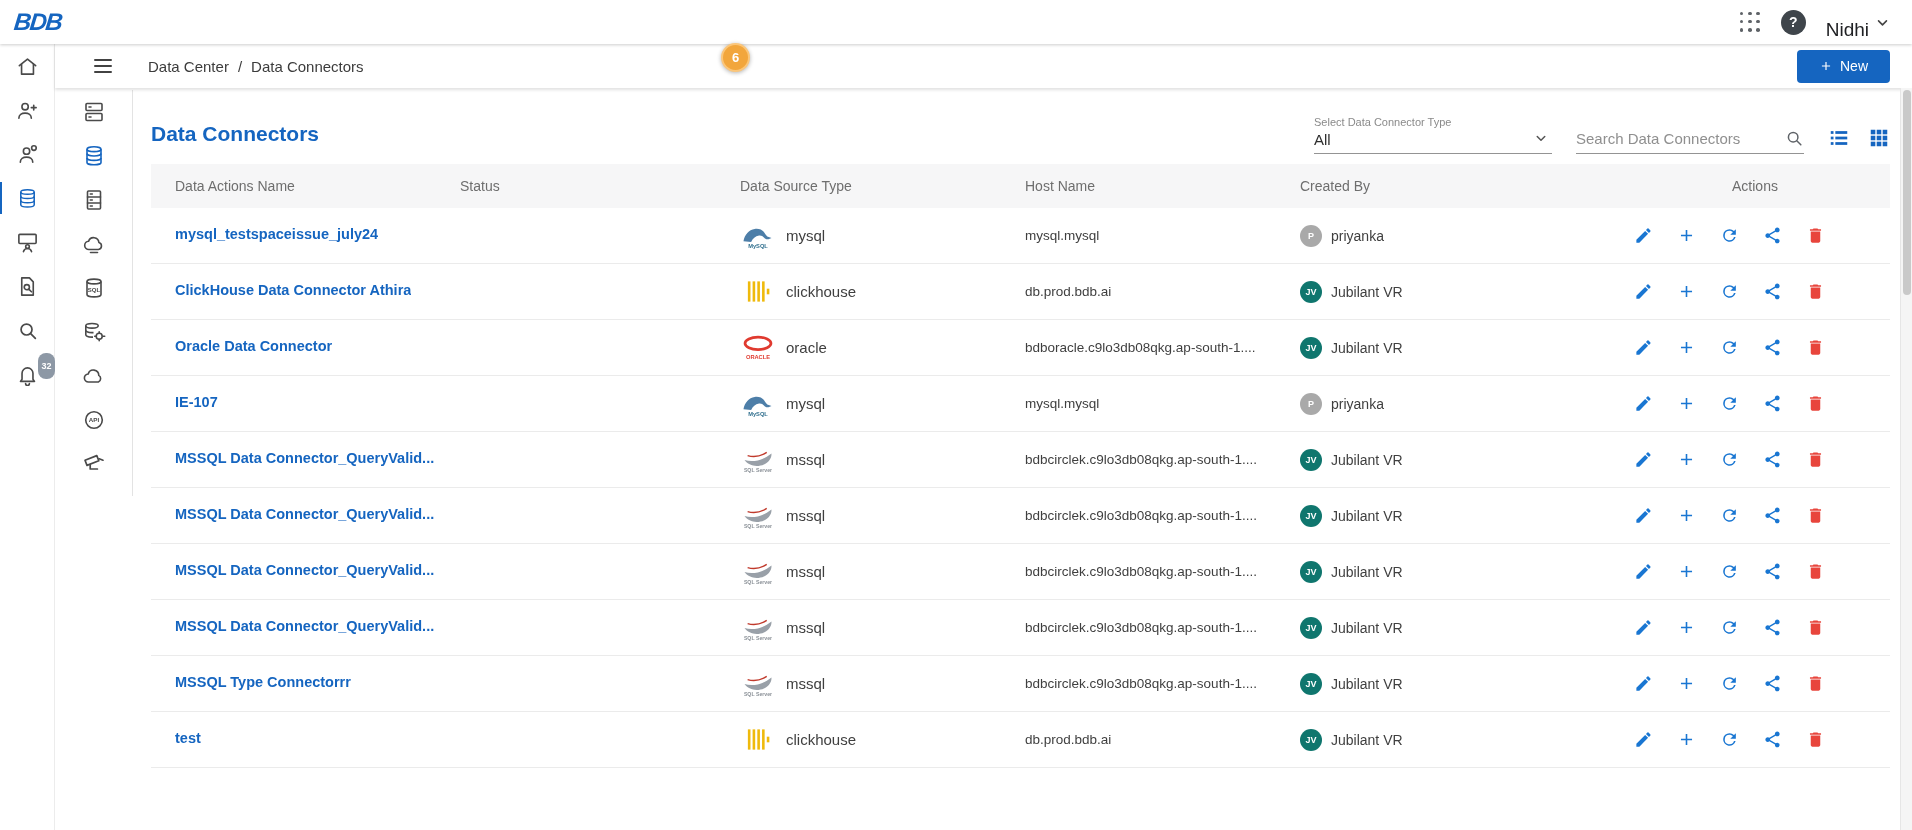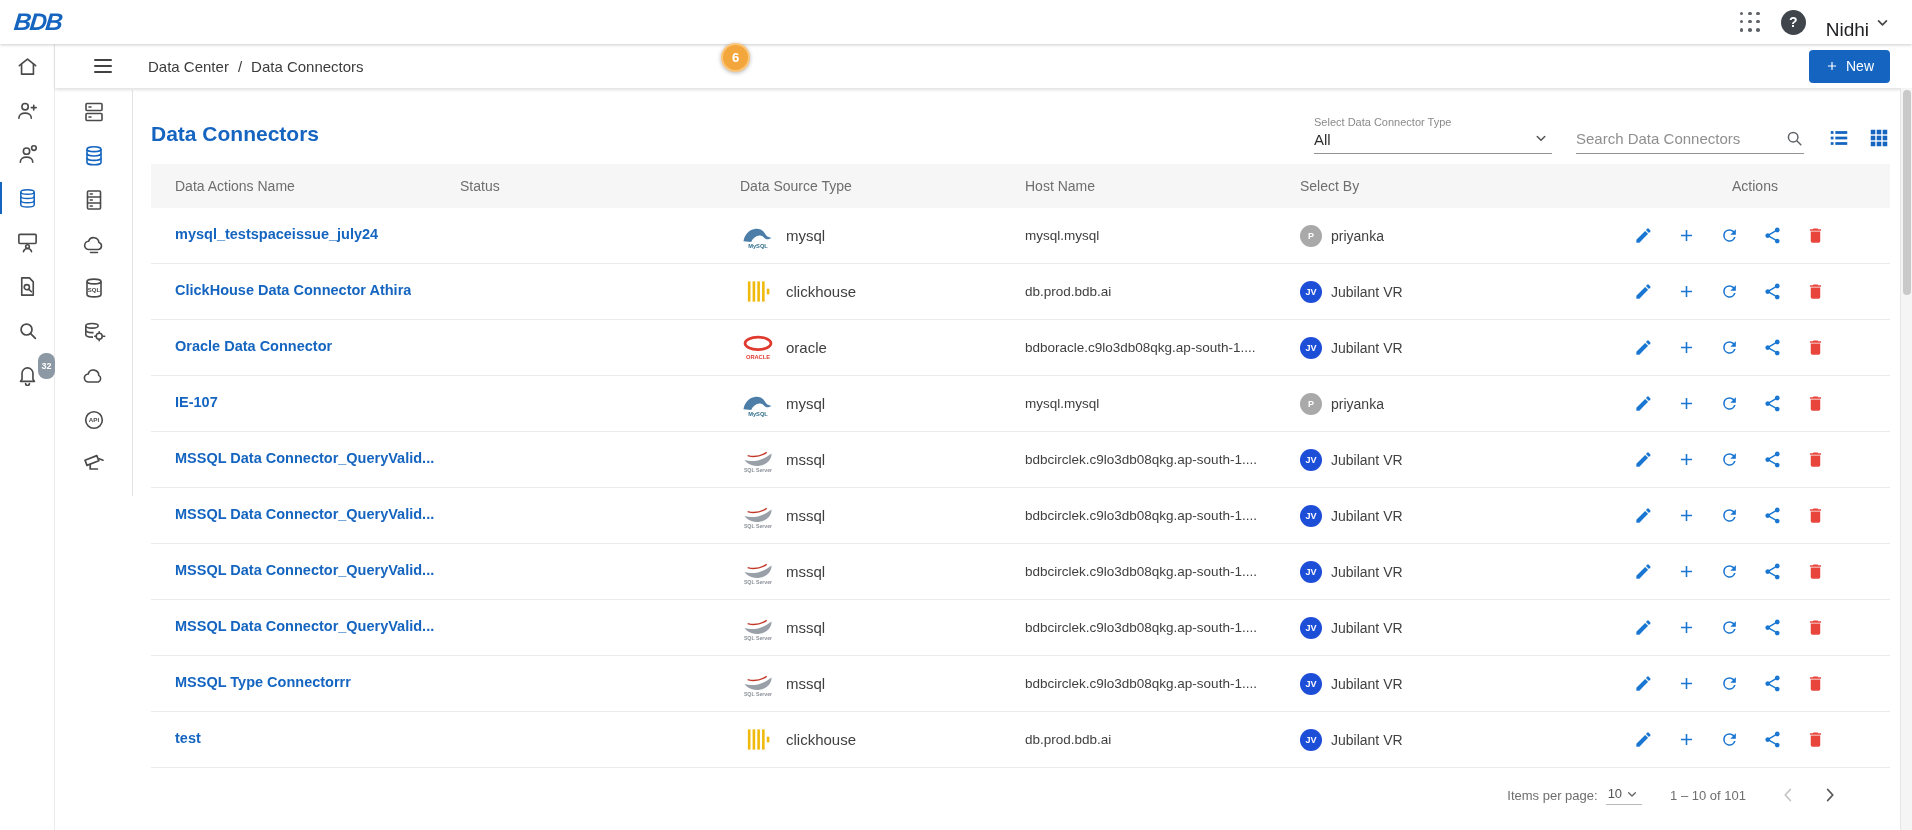--- a/index.html
+++ b/index.html
@@ -31,21 +31,21 @@
   .rail-a .rail-item.active::before { content:""; position:absolute; left:-8px; top:4px; width:3px; height:32px; background:#1565c0; }
   .badge { position:absolute; top:-1px; right:-8px; background:#8d98a5; color:#fff; font-size:9px; font-weight:bold; min-width:17px; height:26px; border-radius:8px; display:flex; align-items:center; justify-content:center; padding:0 3px; }
 
   .shell-right { flex:1; display:flex; flex-direction:column; min-width:0; }
   .subheader { height:44px; display:flex; align-items:center; padding:0 22px 0 36px; background:#fff; box-shadow:0 2px 3px rgba(0,0,0,.12); position:relative; z-index:20; }
   .hamburger { width:24px; height:24px; color:#424242; cursor:pointer; }
   .hamburger svg { width:24px; height:24px; }
   .breadcrumb { margin-left:33px; display:flex; align-items:center; gap:9px; font-size:15px; color:#3c3c3c; }
   .crumb { cursor:pointer; }
   .crumb.current { cursor:default; }
-  .new-btn { margin-left:auto; background:#1565c0; color:#fff; border:none; border-radius:4px; height:33px; padding:0 16px; font-size:14px; font-family:inherit; display:flex; align-items:center; gap:7px; cursor:pointer; }
+  .new-btn { margin-left:auto; background:#1565c0; color:#fff; border:none; border-radius:4px; height:33px; padding:0 22px; font-size:14px; font-family:inherit; display:flex; align-items:center; gap:7px; cursor:pointer; }
   .new-btn svg { width:14px; height:14px; fill:#fff; }
 
   .content-row { flex:1; display:flex; min-height:0; }
   .rail-b { width:78px; flex:none; display:flex; flex-direction:column; align-items:center; padding-top:2px; }
   .rail-b-inner { width:78px; display:flex; flex-direction:column; align-items:center; gap:8px; border-right:1px solid #e3e3e3; padding:4px 0 14px; }
   .rail-b .rail-item { height:36px; }
   .rail-b .rail-item svg { width:24px; height:24px; }
 
   
   .main { flex:1; padding:0 22px 0 18px; min-width:0; position:relative; }
@@ -70,21 +70,21 @@
   .thead { background:#f6f6f7; height:44px; color:#6e6e6e; font-size:14px; }
   .th-actions { text-align:center; }
   .trow { height:56px; border-bottom:1px solid #ebebeb; background:#fff; }
   .name-link { color:#1565c0; font-size:14.5px; font-weight:bold; text-decoration:none; cursor:pointer; display:inline-block; max-width:270px; white-space:nowrap; overflow:hidden; text-overflow:ellipsis; }
   .type-cell { display:flex; align-items:center; gap:10px; font-size:15px; color:#3f3f3f; }
   .tico { width:36px; height:27px; display:flex; align-items:center; justify-content:center; flex:none; }
   .tico svg { width:100%; height:100%; }
   .host-cell { font-size:13.5px; color:#3f3f3f; white-space:nowrap; overflow:hidden; text-overflow:ellipsis; padding-right:14px; }
   .creator-cell { display:flex; align-items:center; gap:9px; font-size:14px; color:#3f3f3f; }
   .avatar { width:22px; height:22px; border-radius:50%; color:#fff; font-size:9px; font-weight:bold; display:flex; align-items:center; justify-content:center; flex:none; }
-  .avatar.blue { background:#1d4ed8; }
+  .avatar.blue { background:#0f766e; }
   .avatar.gray { background:#a9a9a9; }
   .actions-cell { display:flex; align-items:center; gap:13px; padding-left:8px; }
   .act { width:30px; height:30px; border:none; background:transparent; color:#1976d2; cursor:pointer; display:flex; align-items:center; justify-content:center; padding:0; }
   .act svg { width:19px; height:19px; fill:currentColor; }
   .act.danger { color:#e8453c; }
 
   
   .pagination { display:flex; align-items:center; justify-content:flex-end; gap:28px; height:54px; color:#6e6e6e; font-size:13px; padding-right:46px; }
   .ipp { display:flex; align-items:center; gap:8px; }
   .ipp-select { display:flex; align-items:center; gap:2px; border-bottom:1px solid #b9b9b9; padding:0 2px 2px; cursor:pointer; color:#555; }
@@ -453,21 +453,21 @@
               </div>
             </div>
           </div>
 
           <div class="table">
             <div class="thead">
               <div>Data Actions Name</div>
               <div>Status</div>
               <div>Data Source Type</div>
               <div>Host Name</div>
-              <div>Select By</div>
+              <div>Created By</div>
               <div class="th-actions">Actions</div>
             </div>
 
             <div class="trow">
               <div><a class="name-link">mysql_testspaceissue_july24</a></div>
               <div></div>
               <div class="type-cell">
                 <span class="tico">
                     <svg>
                       <use href="#i-mysql"></use>
@@ -908,44 +908,20 @@
                   </button>
                 <button class="act danger">
                     <svg>
                       <use href="#i-trash"></use>
                     </svg>
                   </button>
               </div>
             </div>
           </div>
 
-          <div class="pagination">
-            <div class="ipp">
-              <span>Items per page:</span>
-              <span class="ipp-select">
-                <span>10</span>
-                <svg>
-                    <use href="#i-chev-down"></use>
-                  </svg>
-              </span>
-            </div>
-            <span>1 – 10 of 101</span>
-            <div class="pg-chevrons">
-              <button class="pg-btn disabled">
-                  <svg>
-                    <use href="#i-chev-left"></use>
-                  </svg>
-                </button>
-              <button class="pg-btn enabled">
-                  <svg>
-                    <use href="#i-chev-right"></use>
-                  </svg>
-                </button>
-            </div>
-          </div>
         </main>
       </div>
     </div>
   </div>
 
   <div class="scrollbar">
     <div class="scroll-thumb"></div>
   </div>
 
 </div>

